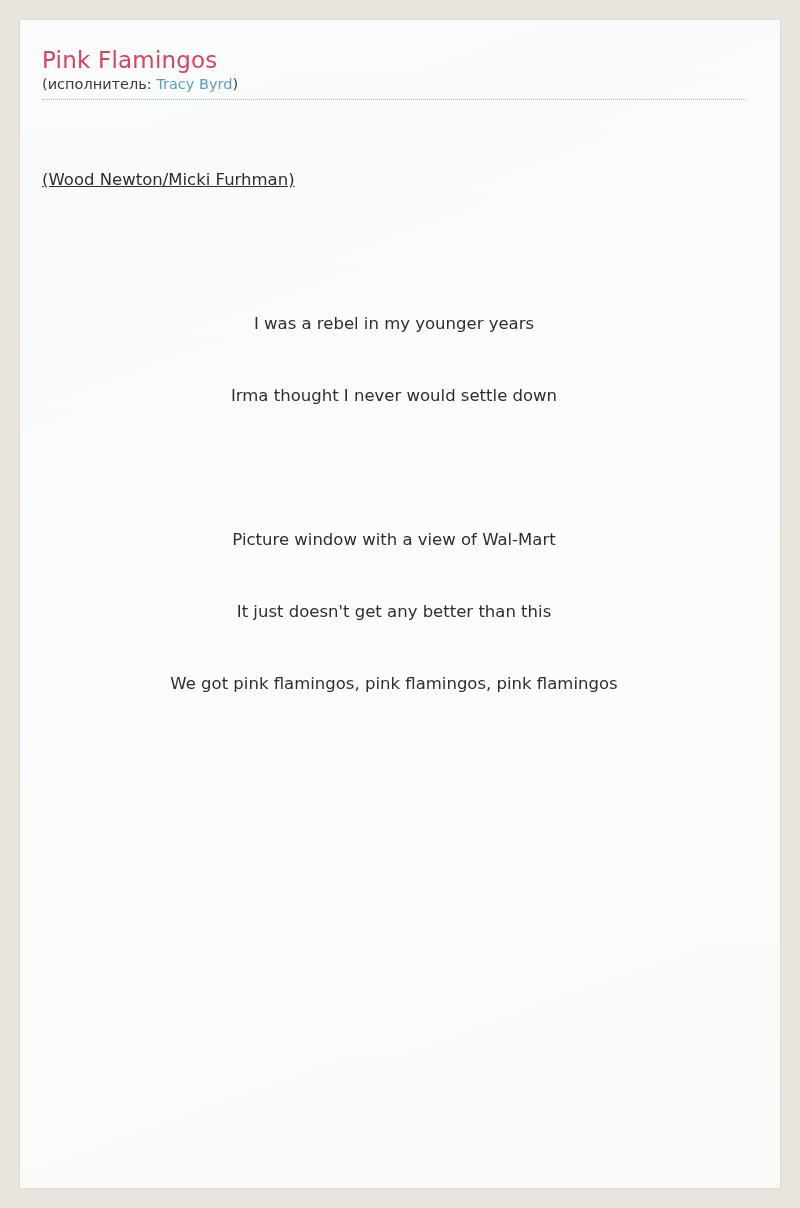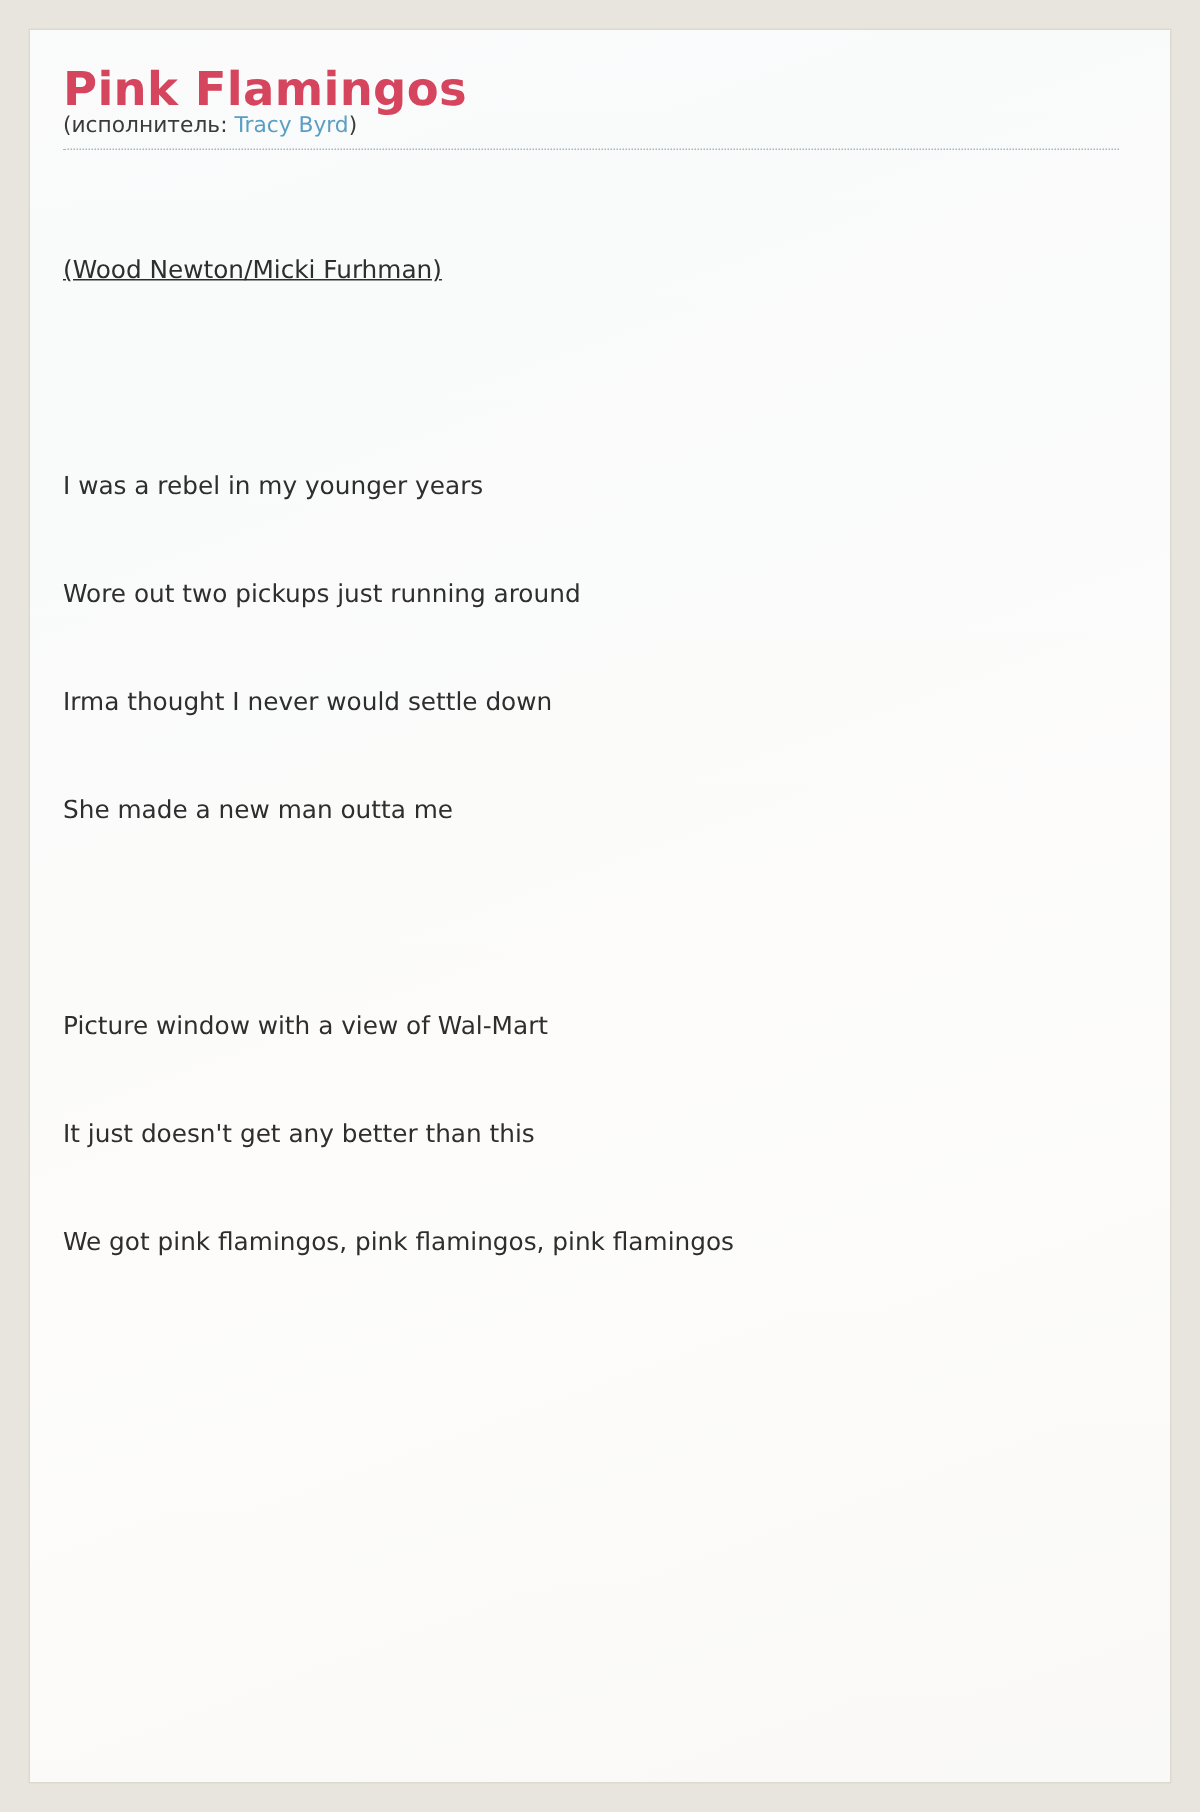--- a/index.html
+++ b/index.html
@@ -27,23 +27,23 @@
     overflow: hidden;
   }
   .page-inner {
     position: relative;
     padding: 26px 34px 20px 22px;
     height: 100%;
     box-sizing: border-box;
   }
   .song-title {
     color: #d6455e;
-    font-size: 31px;
+    font-size: 23px;
     line-height: 28px;
-    font-weight: bold;
+    font-weight: normal;
     margin: 0 0 2px 0;
     letter-spacing: 0.2px;
   }
   .artist-line {
     font-size: 14.5px;
     color: #3a3a3a;
     padding-bottom: 7px;
     border-bottom: 1px dotted #9fb8c4;
     margin-bottom: 4px;
   }
@@ -58,20 +58,21 @@
     color: #2e2e2e;
     white-space: pre-wrap;
   }
   .lyrics .blank {
     display: block;
     height: 24px;
   }
   .lyric-line {
     display: block;
     min-height: 24px;
+    text-align: center;
   }
   .credits {
     display: block;
     min-height: 24px;
     text-decoration: underline;
   }
 </style>
 </head>
 <body>
 
@@ -82,23 +83,21 @@
 
     <div class="artist-line">
       <span>(исполнитель:</span>
       <a class="artist-link" href="#">Tracy Byrd</a><span>)</span>
     </div>
 
     <div class="lyrics">
       <span class="credits">(Wood Newton/Micki Furhman)</span>
       <span class="blank"></span>
       <span class="lyric-line">I was a rebel in my younger years</span>
-      <span class="lyric-line">Wore out two pickups just running around</span>
       <span class="lyric-line">Irma thought I never would settle down</span>
-      <span class="lyric-line">She made a new man outta me</span>
       <span class="blank"></span>
       <span class="lyric-line">Picture window with a view of Wal-Mart</span>
       <span class="lyric-line">It just doesn't get any better than this</span>
       <span class="lyric-line">We got pink flamingos, pink flamingos, pink flamingos</span>
       <span class="blank"></span>
       
       
       
       
       

